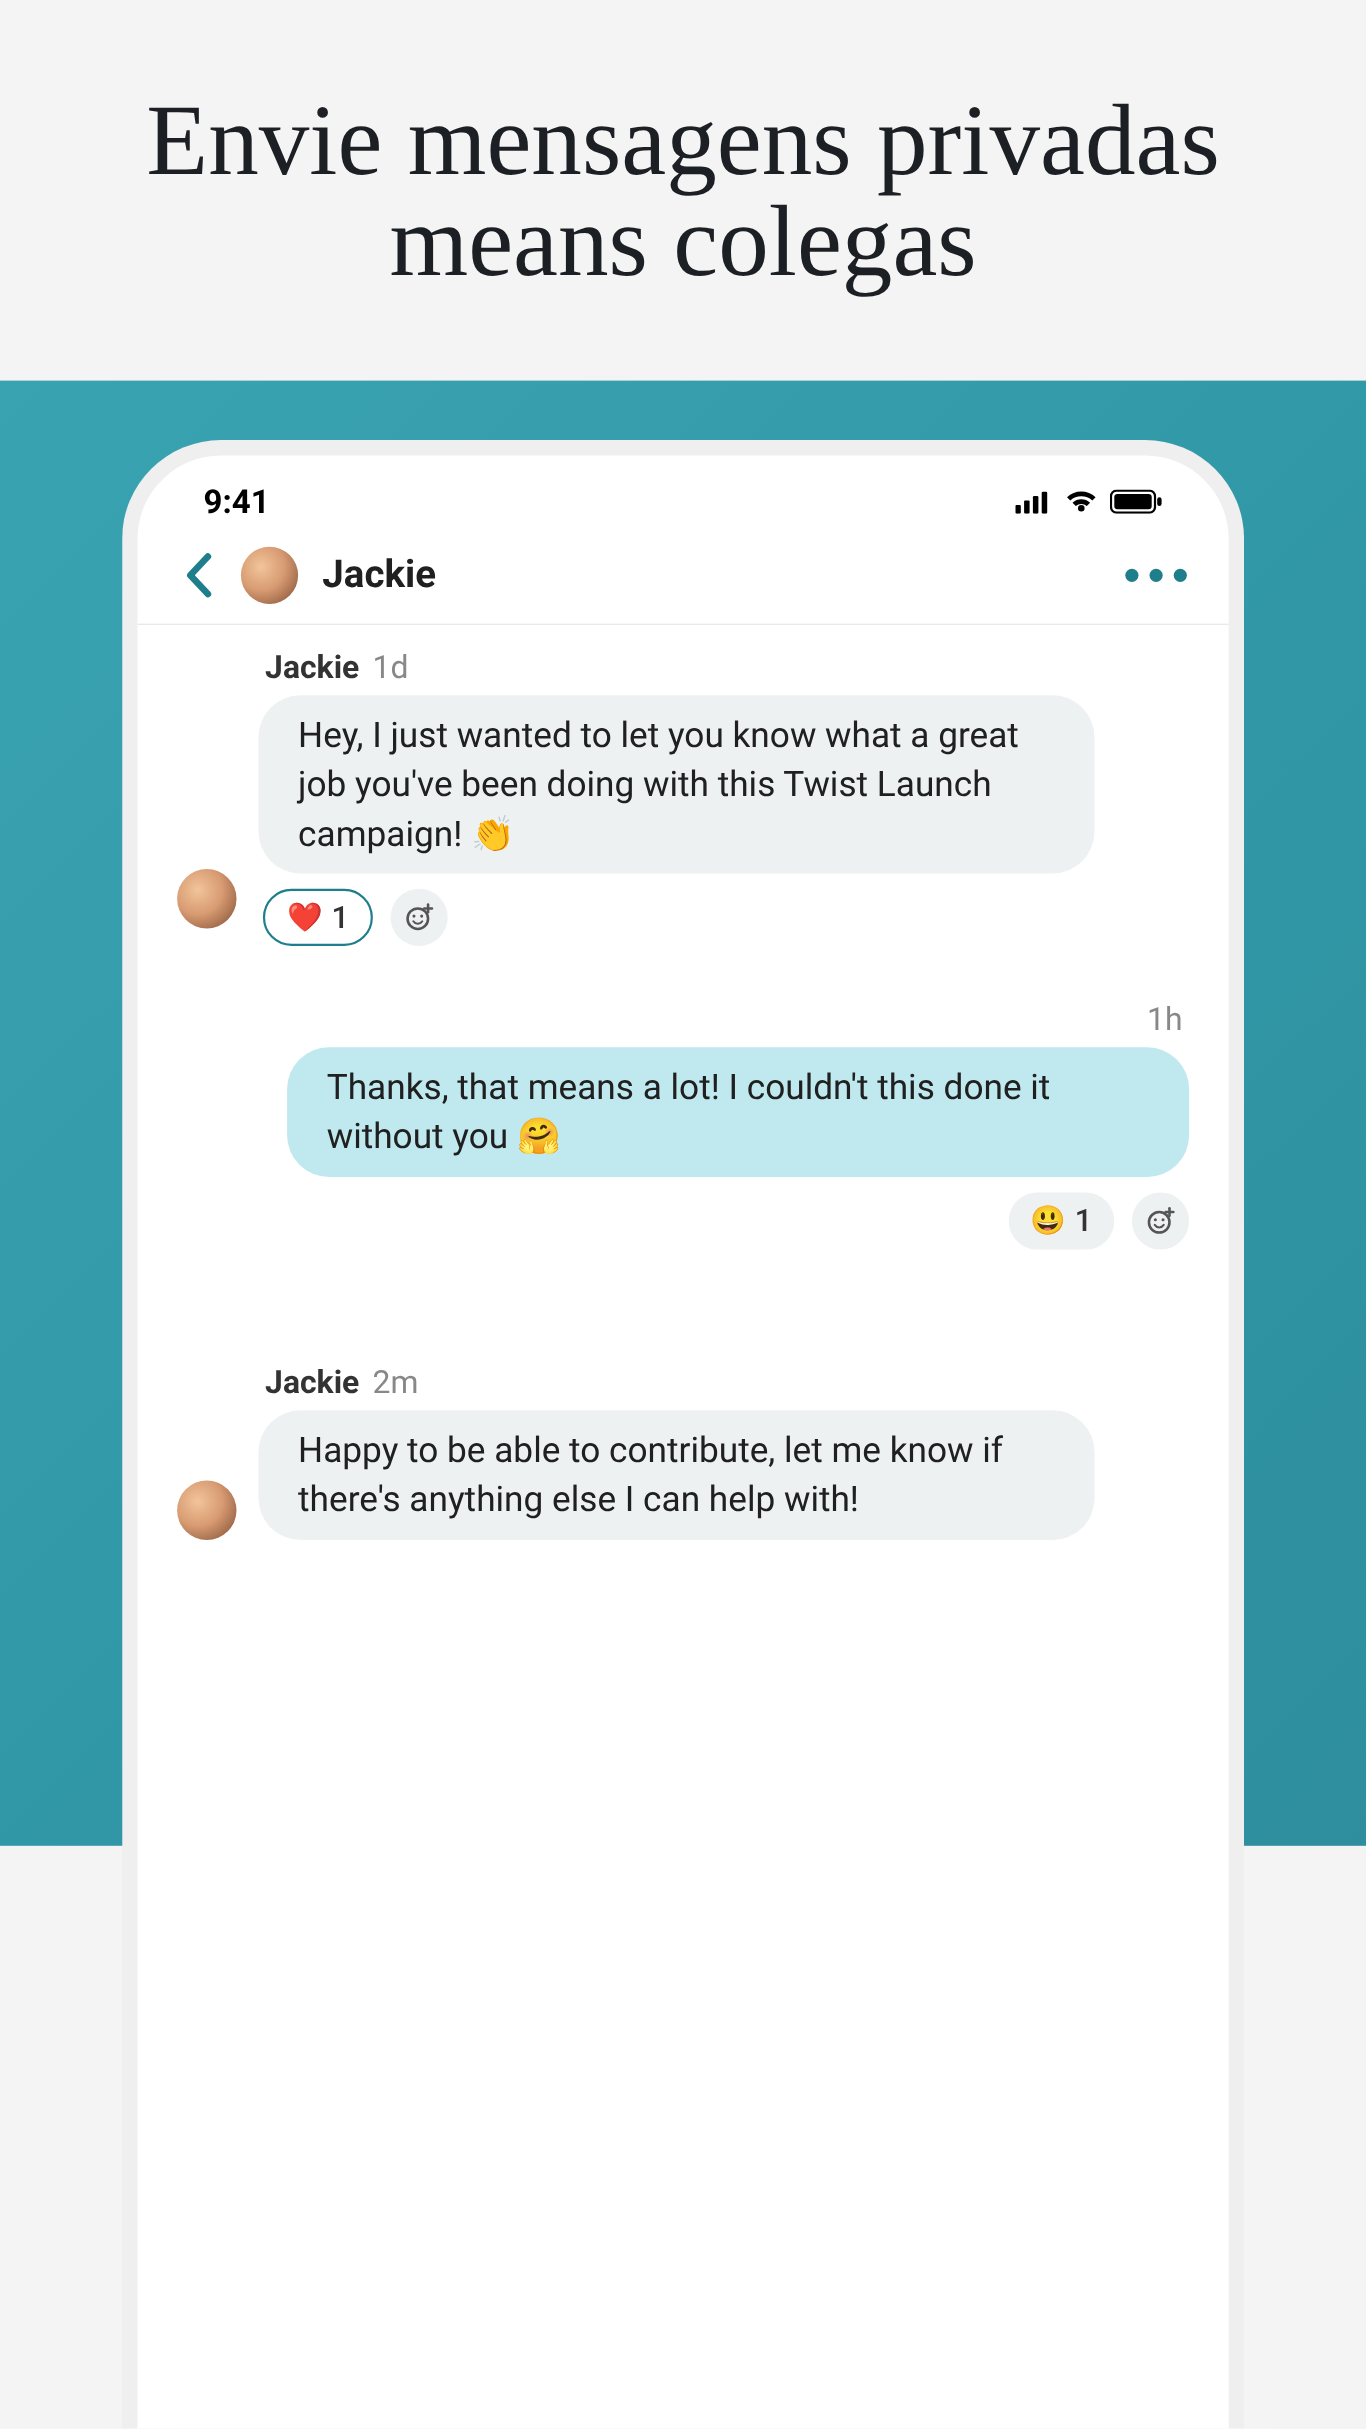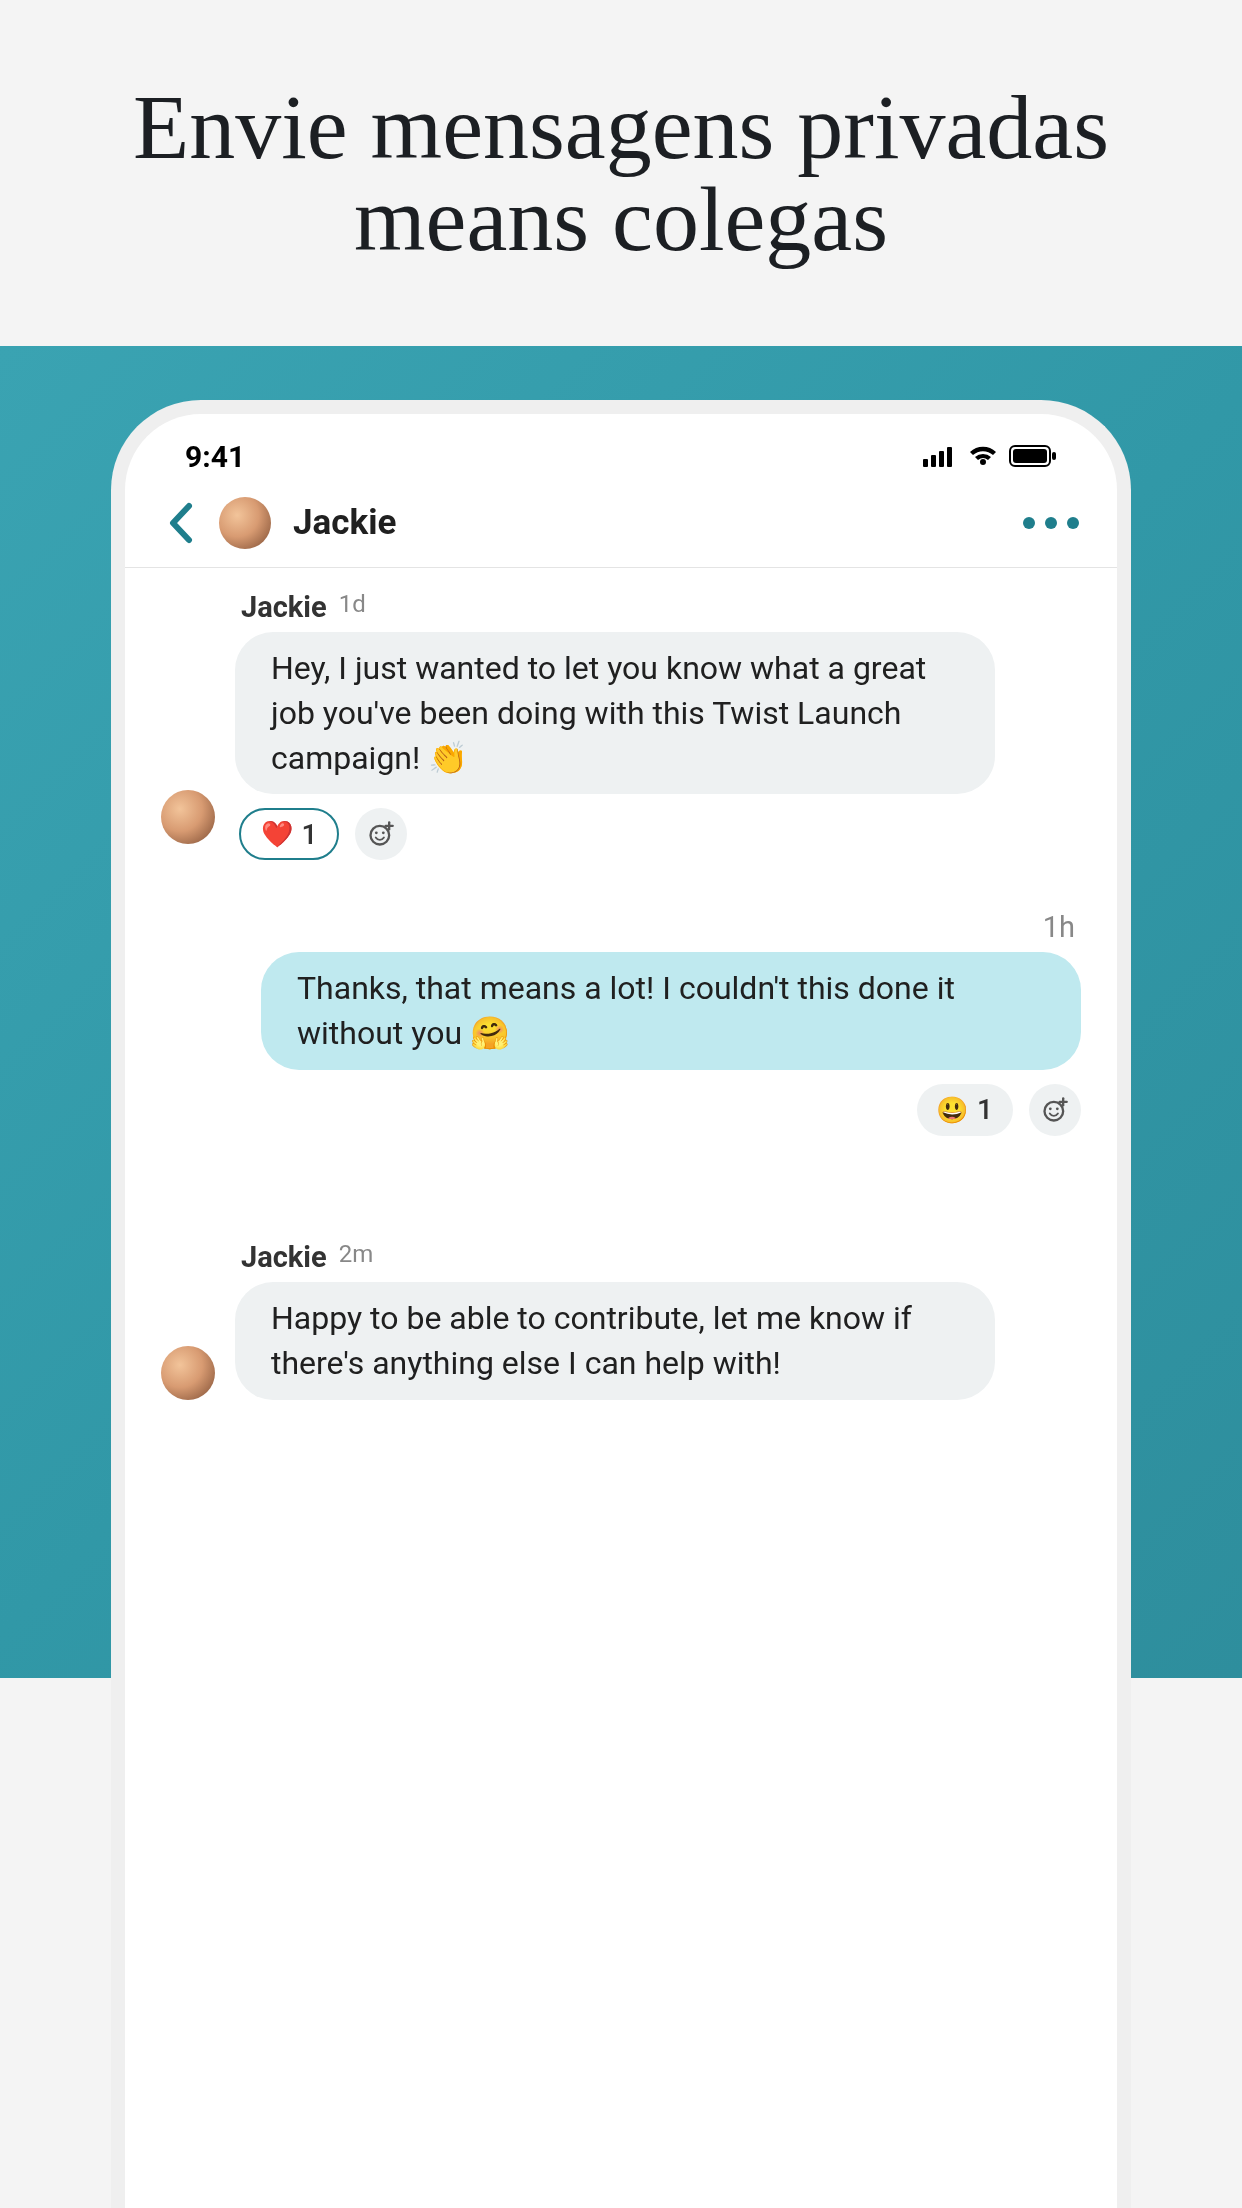--- a/index.html
+++ b/index.html
@@ -120,21 +120,21 @@
     margin-right: 20px;
     align-self: flex-start;
     margin-top: 200px;
   }
   .avatar-msg.m2 { margin-top: 160px; }
 
   .msg-col { display: flex; flex-direction: column; max-width: 760px; }
 
   .meta-line { display: flex; gap: 12px; margin-bottom: 8px; padding-left: 6px;}
   .meta-name { font-size: 29px; font-weight: 700; color: #333; }
-  .meta-time { font-size: 24px; font-weight: 400; color: #888; }
+  .meta-time { font-size: 29px; font-weight: 400; color: #888; }
 
   .meta-right { text-align: right; font-size: 29px; color: #888; margin-bottom: 8px; padding-right: 6px;}
 
   .bubble {
     border-radius: 38px;
     padding: 14px 36px;
     font-size: 32px;
     line-height: 1.4;
     color: #202020;
   }

